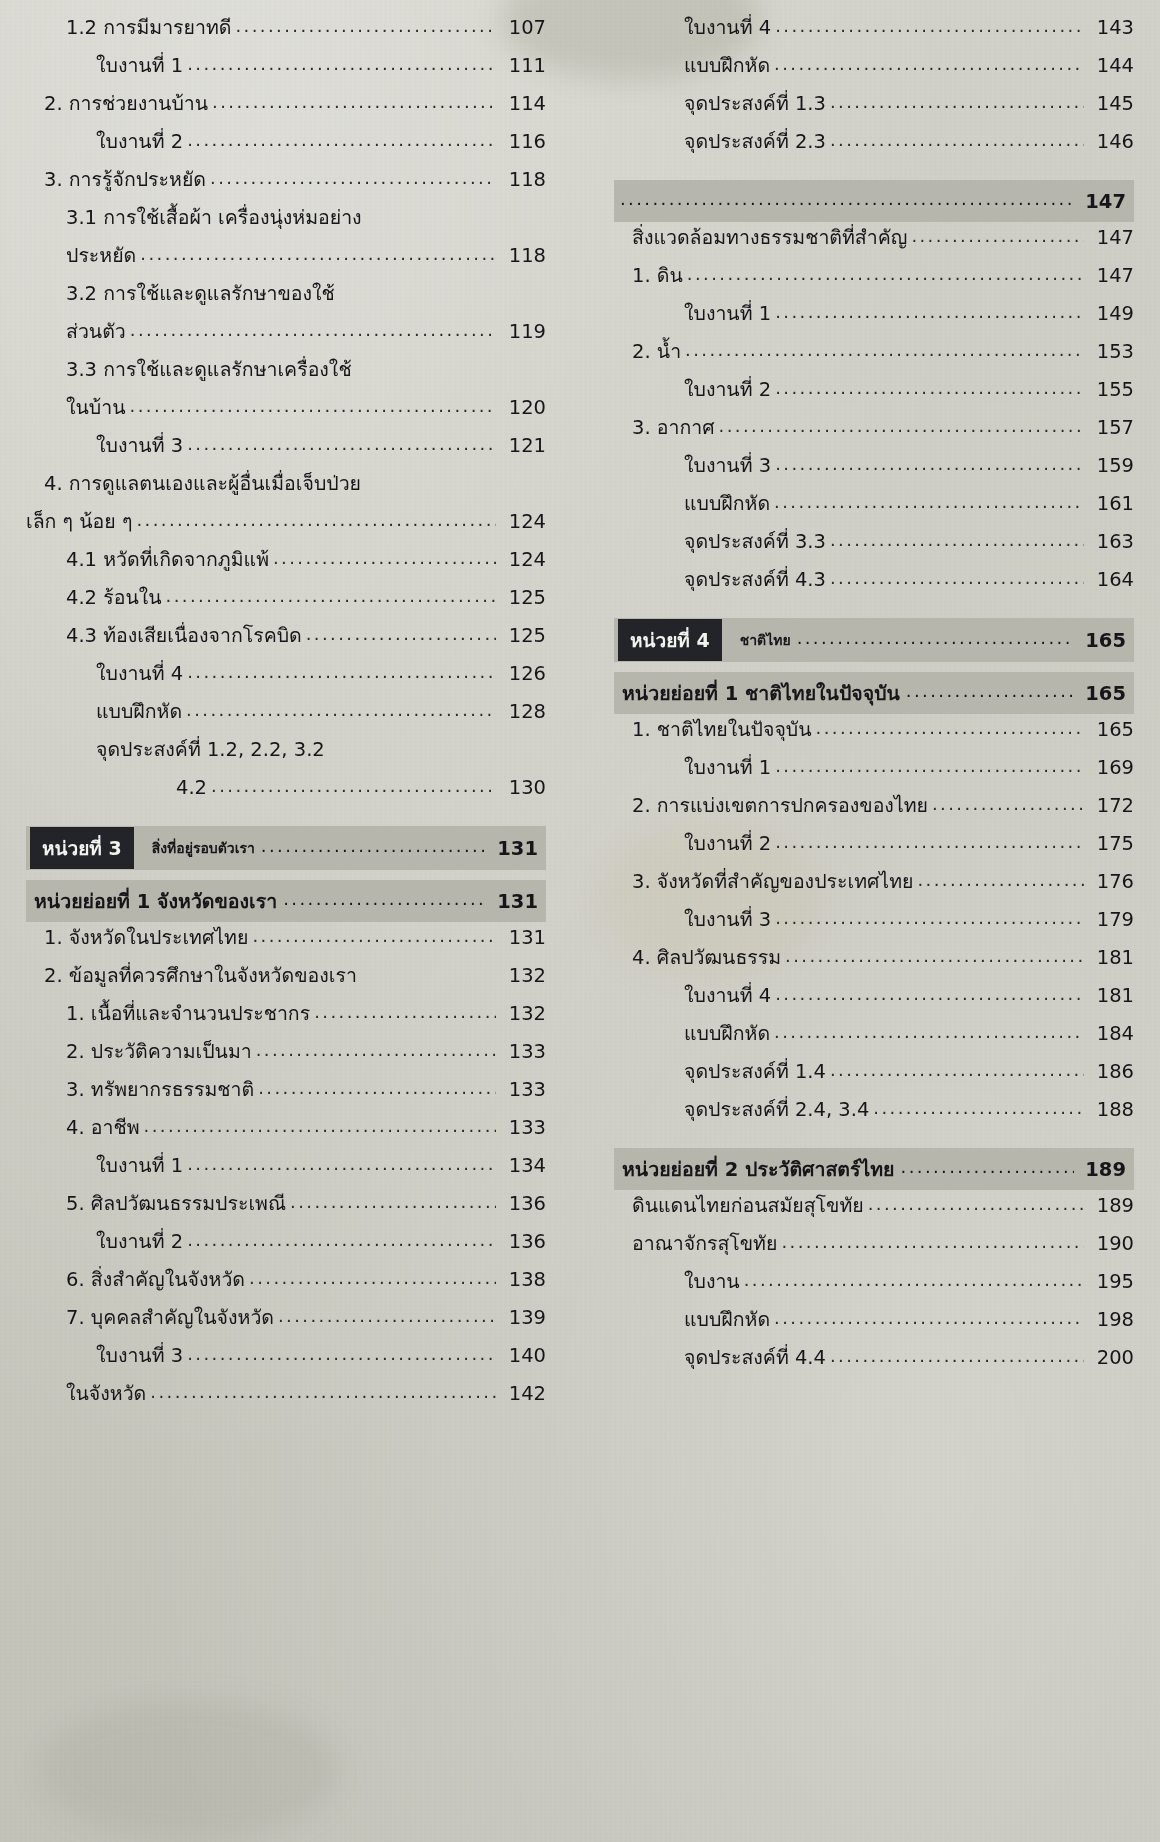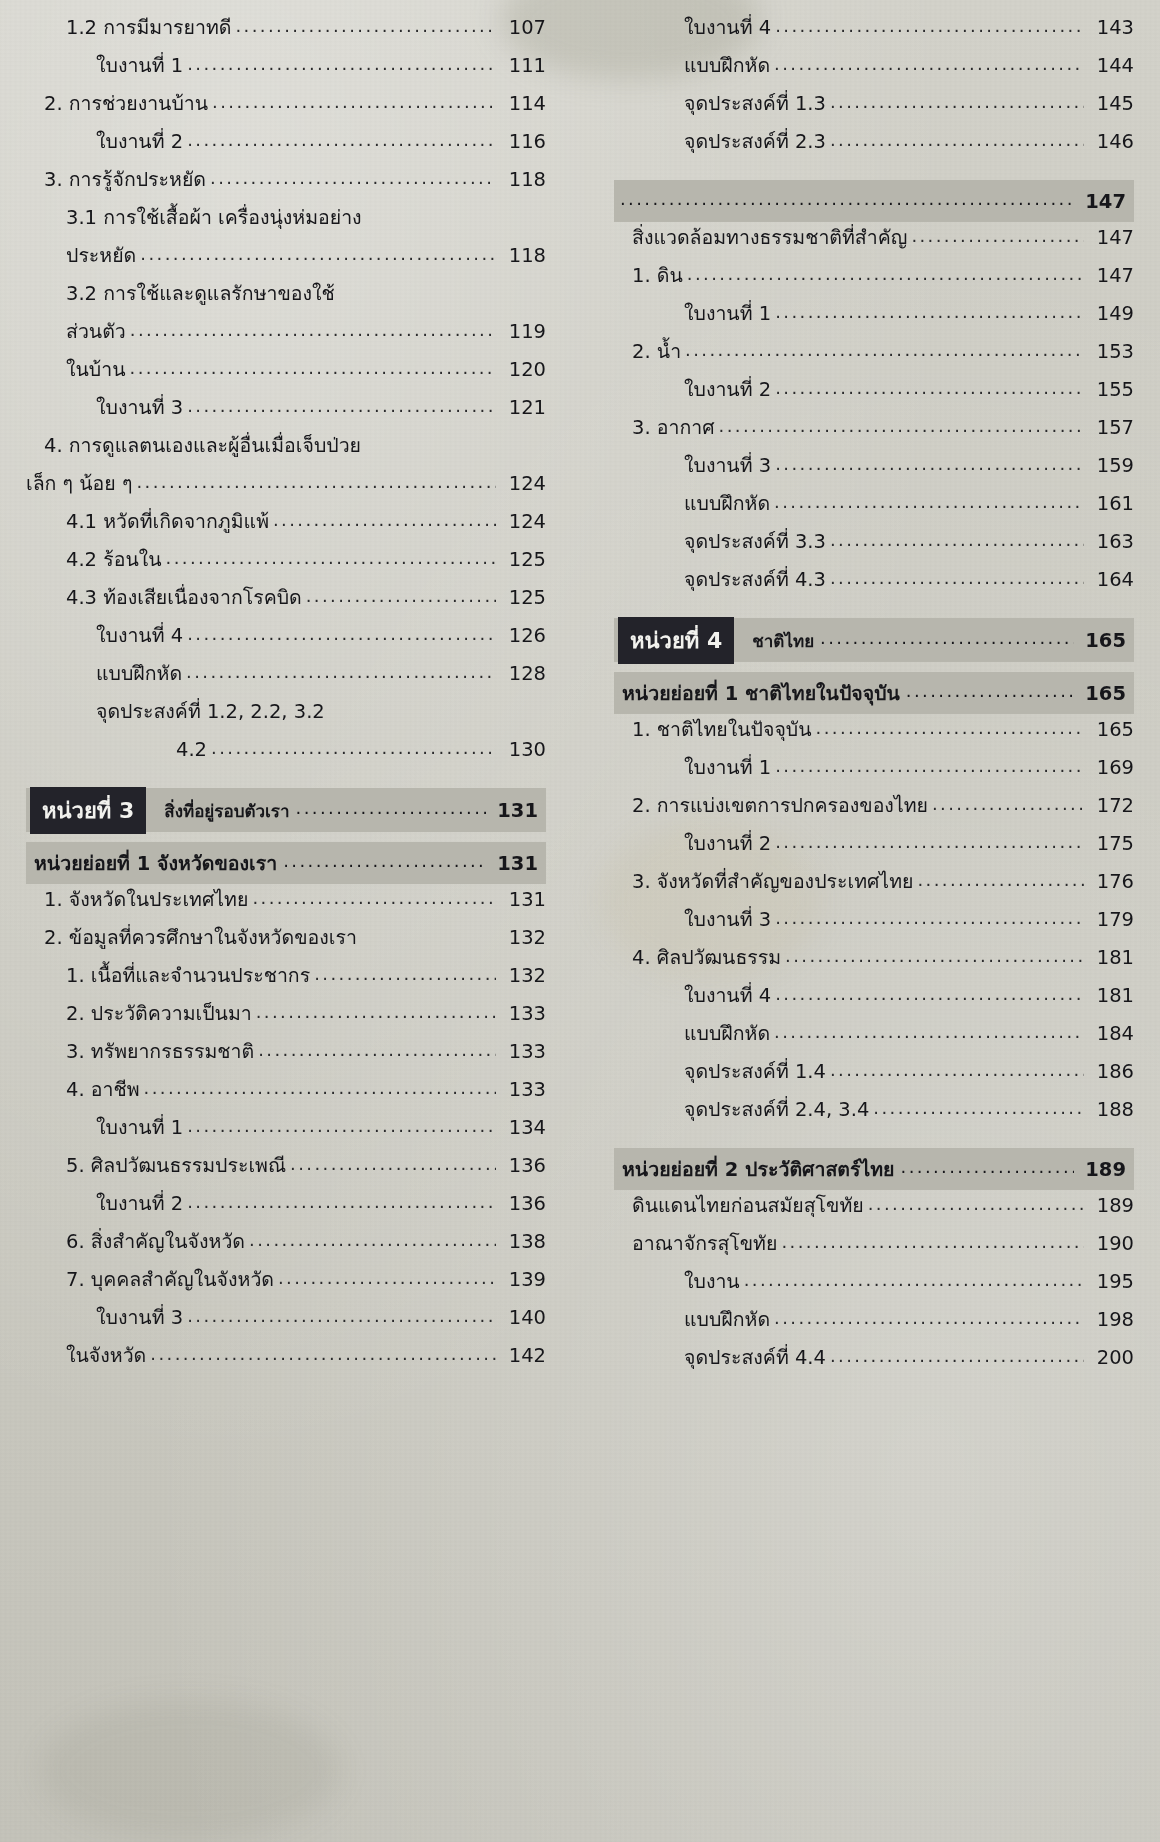--- a/index.html
+++ b/index.html
@@ -100,28 +100,28 @@
     align-items: center;
     background: #b7b6ad;
     height: 44px;
     margin: 10px 0 6px 0;
     position: relative;
   }
   .unit-chip {
     background: #23232a;
     color: #f2f2ee;
     font-weight: bold;
-    font-size: 22px;
+    font-size: 19px;
     padding: 6px 12px;
     margin-left: 4px;
     white-space: nowrap;
   }
   .unit-title {
     font-weight: bold;
-    font-size: 17px;
+    font-size: 14px;
     margin-left: 18px;
     white-space: nowrap;
   }
   .unit-dots {
     flex: 1 1 auto;
     overflow: hidden;
     white-space: nowrap;
     letter-spacing: 2.4px;
     font-size: 18px;
     margin: 0 6px;
@@ -214,20 +214,25 @@
       <div class="row i2 nodots">
         <span class="lead">3.2  การใช้และดูแลรักษาของใช้</span>
         <span class="dots">............................................................</span>
         <span class="pg"></span>
       </div>
       <div class="row i2">
         <span class="lead">ส่วนตัว</span>
         <span class="dots">............................................................</span>
         <span class="pg">119</span>
       </div>
+      <div class="row i2 nodots">
+        <span class="lead">3.3  การใช้และดูแลรักษาเครื่องใช้</span>
+        <span class="dots">............................................................</span>
+        <span class="pg"></span>
+      </div>
       <div class="row i2">
         <span class="lead">ในบ้าน</span>
         <span class="dots">............................................................</span>
         <span class="pg">120</span>
       </div>
       <div class="row i3">
         <span class="lead">ใบงานที่ 3</span>
         <span class="dots">............................................................</span>
         <span class="pg">121</span>
       </div>

